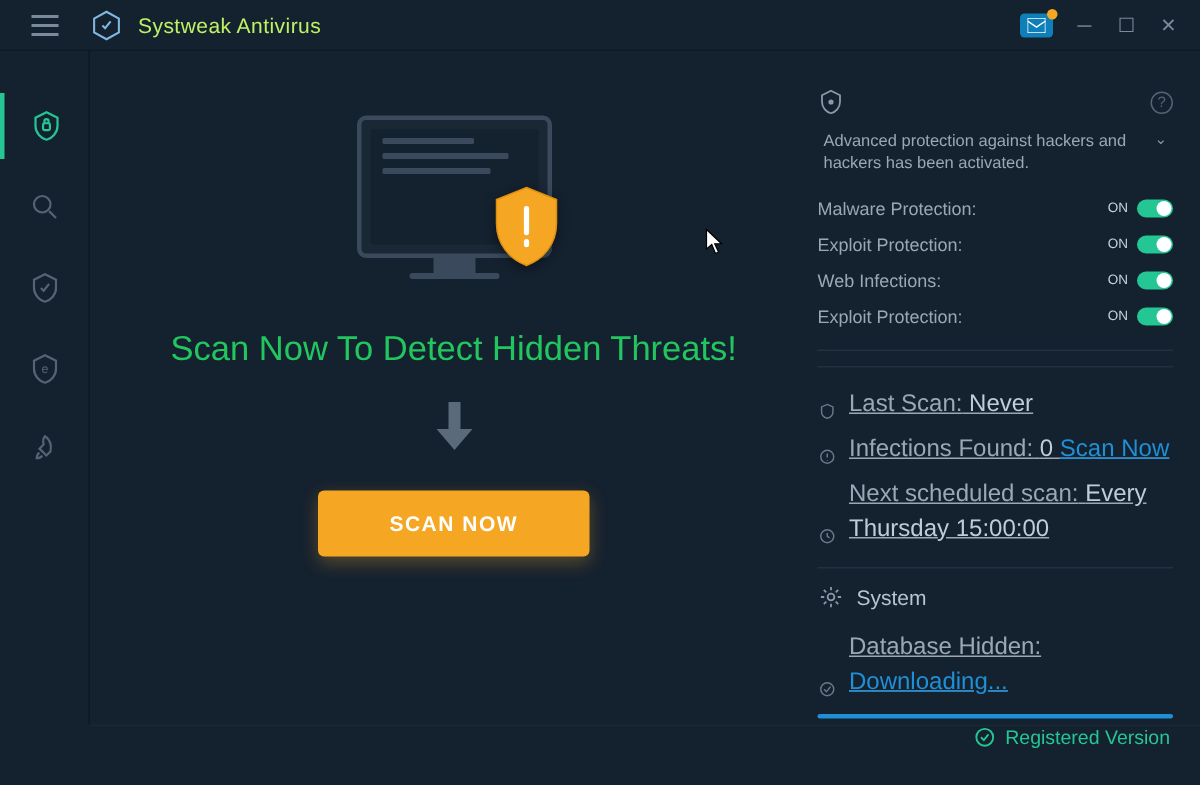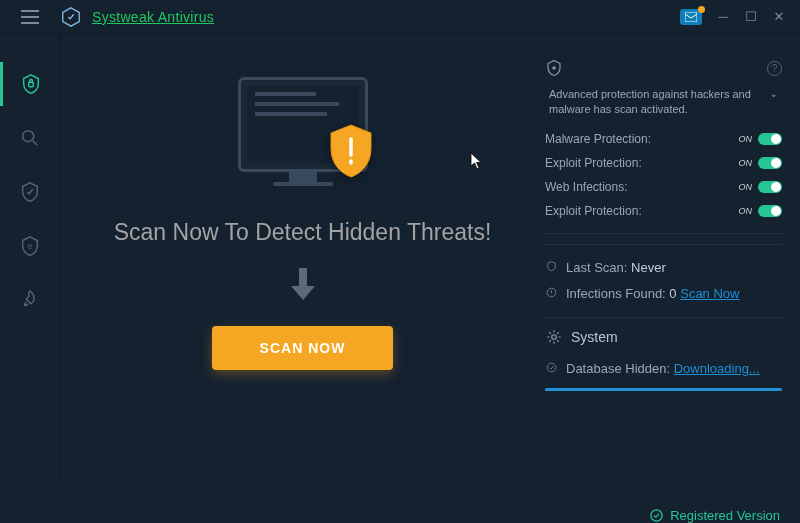--- a/index.html
+++ b/index.html
@@ -3,64 +3,64 @@
 <meta charset="utf-8">
 <style>
 * { margin: 0; padding: 0; box-sizing: border-box; font-family: "Segoe UI", Arial, sans-serif; }
 body { width: 800px; height: 523px; background: #14212f; color: #c8d2dc; overflow: hidden; position: relative; }
 .titlebar { height: 34px; display: flex; align-items: center; padding: 0 8px 0 0; background: #14212f; border-bottom: 1px solid #0f1a26; }
 .menu-btn { width: 60px; height: 34px; display: flex; flex-direction: column; justify-content: center; align-items: center; gap: 4px; }
 .menu-btn span { width: 18px; height: 2px; background: #7a8a9a; }
 .logo-wrap { display: flex; align-items: center; gap: 10px; }
 .logo-hex { width: 22px; height: 22px; position: relative; }
 .logo-hex svg { width: 100%; height: 100%; }
-.app-title { color: #22c55e; font-size: 14px; font-weight: 500; letter-spacing: 0.3px; text-decoration: underline; }
+.app-title { color: #bef264; font-size: 14px; font-weight: 500; letter-spacing: 0.3px; }
 .win-controls { margin-left: auto; display: flex; align-items: center; gap: 2px; }
 .badge { width: 22px; height: 16px; background: #0e7fb8; border-radius: 3px; position: relative; display: flex; align-items: center; justify-content: center; margin-right: 6px; }
 .badge::after { content: ""; position: absolute; top: -3px; right: -3px; width: 7px; height: 7px; background: #f5a623; border-radius: 50%; }
 .win-btn { width: 26px; height: 26px; display: flex; align-items: center; justify-content: center; color: #7a8a9a; font-size: 13px; }
 .main { display: flex; height: 449px; }
 .sidebar { width: 60px; background: #14212f; display: flex; flex-direction: column; align-items: center; padding-top: 28px; gap: 10px; border-right: 1px solid #0e1823; }
 .side-item { width: 60px; height: 44px; display: flex; align-items: center; justify-content: center; color: #546475; }
 .side-item.active { border-left: 3px solid #24c694; color: #24c694; }
 .side-item svg { width: 22px; height: 22px; }
 .content { flex: 1; display: flex; padding: 25px 0 0 0; }
 .center { flex: 1; display: flex; flex-direction: column; align-items: center; padding-top: 18px; }
 .monitor { position: relative; width: 160px; height: 120px; }
 .monitor-body { width: 130px; height: 95px; border: 3px solid #3a4a5c; border-radius: 6px; background: #1a2735; position: relative; margin: 0 auto; }
 .monitor-screen { position: absolute; inset: 6px; background: #14212f; border-radius: 2px; }
 .monitor-line { height: 4px; background: #3a4a5c; margin: 6px 8px 0 8px; border-radius: 1px; }
 .monitor-stand { width: 28px; height: 10px; background: #3a4a5c; margin: 0 auto; }
 .monitor-base { width: 60px; height: 4px; background: #3a4a5c; margin: 0 auto; border-radius: 2px; }
 .shield-badge { position: absolute; right: 8px; bottom: 18px; width: 48px; height: 56px; }
 .shield-badge svg { width: 100%; height: 100%; filter: drop-shadow(0 2px 4px rgba(0,0,0,0.4)); }
-.headline { color: #a3a3a3; font-size: 23px; font-weight: 400; text-align: right; line-height: 1.35; margin-top: 20px; }
+.headline { color: #22c55e; font-size: 23px; font-weight: 400; text-align: right; line-height: 1.35; margin-top: 20px; }
 .arrow-down { margin-top: 18px; color: #5a6a7a; }
 .arrow-down svg { width: 28px; height: 36px; }
 .scan-btn { margin-top: 20px; background: #f5a623; color: #fff; font-size: 14px; font-weight: 700; letter-spacing: 1px; padding: 14px 48px; border: none; border-radius: 4px; box-shadow: 0 4px 12px rgba(245,166,35,0.3); }
 .panel { width: 255px; padding-right: 18px; font-size: 12px; }
 .section-hdr { display: flex; align-items: center; gap: 8px; color: #b8c4d0; font-size: 14px; margin-bottom: 10px; }
 .section-hdr svg { width: 18px; height: 18px; color: #8a98a8; }
 .help-ic { margin-left: auto; width: 15px; height: 15px; border: 1px solid #546475; border-radius: 50%; display: flex; align-items: center; justify-content: center; font-size: 10px; color: #546475; }
 .adv-note { display: flex; color: #9aa8b6; font-size: 11px; line-height: 1.35; padding: 0 4px 10px 4px; }
 .chev { margin-left: auto; color: #8a98a8; font-size: 10px; padding-left: 8px; }
 .prot-row { display: flex; align-items: center; padding: 5px 0; color: #9aa8b6; font-size: 12px; }
-.toggle-wrap { margin-left: auto; display: flex; align-items: center; gap: 6px; font-style: italic; }
+.toggle-wrap { margin-left: auto; display: flex; align-items: flex-start; gap: 6px; }
 .on-lbl { font-size: 9px; color: #c8d2dc; }
 .toggle { width: 24px; height: 12px; background: #24c694; border-radius: 6px; position: relative; }
 .toggle::after { content: ""; position: absolute; right: 1px; top: 1px; width: 10px; height: 10px; background: #fff; border-radius: 50%; }
 .divider { height: 1px; background: #223142; margin: 10px 0 10px 0; }
 .det-row { color: #9aa8b6; font-size: 11.5px; display: flex; gap: 4px; }
 .det-row .num { color: #1f8fd6; }
-.stat-row { display: flex; align-items: flex-start; gap: 8px; padding: 4px 0; color: #9aa8b6; font-size: 13px; line-height: 1.4; }
+.stat-row { display: flex; align-items: flex-end; gap: 8px; padding: 4px 0; color: #9aa8b6; font-size: 16px; line-height: 1.4; text-decoration: underline; }
 .stat-row svg { width: 13px; height: 13px; flex-shrink: 0; color: #6a7888; margin-top: 1px; }
 .stat-row .link { color: #1f8fd6; text-decoration: underline; }
 .stat-row .val { color: #c0ccd8; }
 .progress { height: 3px; background: #1f8fd6; margin-top: 6px; border-radius: 2px; width: 100%; }
-.footer { position: absolute; bottom: 0; left: 60px; right: 0; height: 40px; display: flex; align-items: flex-end; justify-content: flex-end; padding: 0 20px; border-top: 1px solid #1a2735; }
+.footer { position: absolute; bottom: 0; left: 60px; right: 0; height: 40px; display: flex; align-items: flex-start; justify-content: flex-end; padding: 0 20px; border-top: 1px solid #1a2735; }
 .reg { display: flex; align-items: center; gap: 6px; color: #24c694; font-size: 13px; }
 .reg svg { width: 15px; height: 15px; }
 .cursor { position: absolute; left: 470px; top: 152px; color: #fff; font-size: 14px; pointer-events: none; }
 </style>
 </head>
 <body>
 
 <div class="titlebar">
   <div class="menu-btn">
     <span></span>
@@ -155,21 +155,21 @@
 
     <div class="panel">
       <div class="section-hdr">
         <svg viewBox="0 0 24 24" fill="none" stroke="currentColor" stroke-width="1.6">
             <path d="M12 2 L20 6 V12 C20 17 16 21 12 22 C8 21 4 17 4 12 V6 Z"></path>
             <circle cx="12" cy="12" r="1.5" fill="currentColor"></circle>
           </svg>
         <span class="help-ic">?</span>
       </div>
       <div class="adv-note">
-        <span>Advanced protection against hackers and malware has scan activated.</span>
+        <span>Advanced protection against hackers and hackers has been activated.</span>
         <span class="chev">⌄</span>
       </div>
       <div class="prot-row">
         <span>Malware Protection:</span>
         <div class="toggle-wrap">
             <span class="on-lbl">ON</span>
             <div class="toggle"></div>
           </div>
       </div>
       <div class="prot-row">
@@ -201,20 +201,27 @@
             <path d="M12 3 L19 6 V12 C19 16 16 19 12 20 C8 19 5 16 5 12 V6 Z"></path>
           </svg>
         <span><span>Last Scan:</span> <span class="val">Never</span></span>
       </div>
       <div class="stat-row">
         <svg viewBox="0 0 24 24" fill="none" stroke="currentColor" stroke-width="1.8">
             <circle cx="12" cy="12" r="8"></circle>
             <path d="M12 8 V13 M12 16 V16.5"></path>
           </svg>
         <span><span>Infections Found:</span> <span class="val">0</span> <span class="link">Scan Now</span></span>
+      </div>
+      <div class="stat-row">
+        <svg viewBox="0 0 24 24" fill="none" stroke="currentColor" stroke-width="1.8">
+            <circle cx="12" cy="12" r="8"></circle>
+            <path d="M12 8 V12 L15 14"></path>
+          </svg>
+        <span><span>Next scheduled scan:</span> <span class="val">Every Thursday 15:00:00</span></span>
       </div>
       <div class="divider"></div>
 
       <div class="section-hdr">
         <svg viewBox="0 0 24 24" fill="none" stroke="currentColor" stroke-width="1.6">
             <circle cx="12" cy="12" r="3"></circle>
             <path d="M12 3 V6 M12 18 V21 M3 12 H6 M18 12 H21 M5.6 5.6 L7.8 7.8 M16.2 16.2 L18.4 18.4 M5.6 18.4 L7.8 16.2 M16.2 7.8 L18.4 5.6"></path>
           </svg>
         <span>System</span>
       </div>

